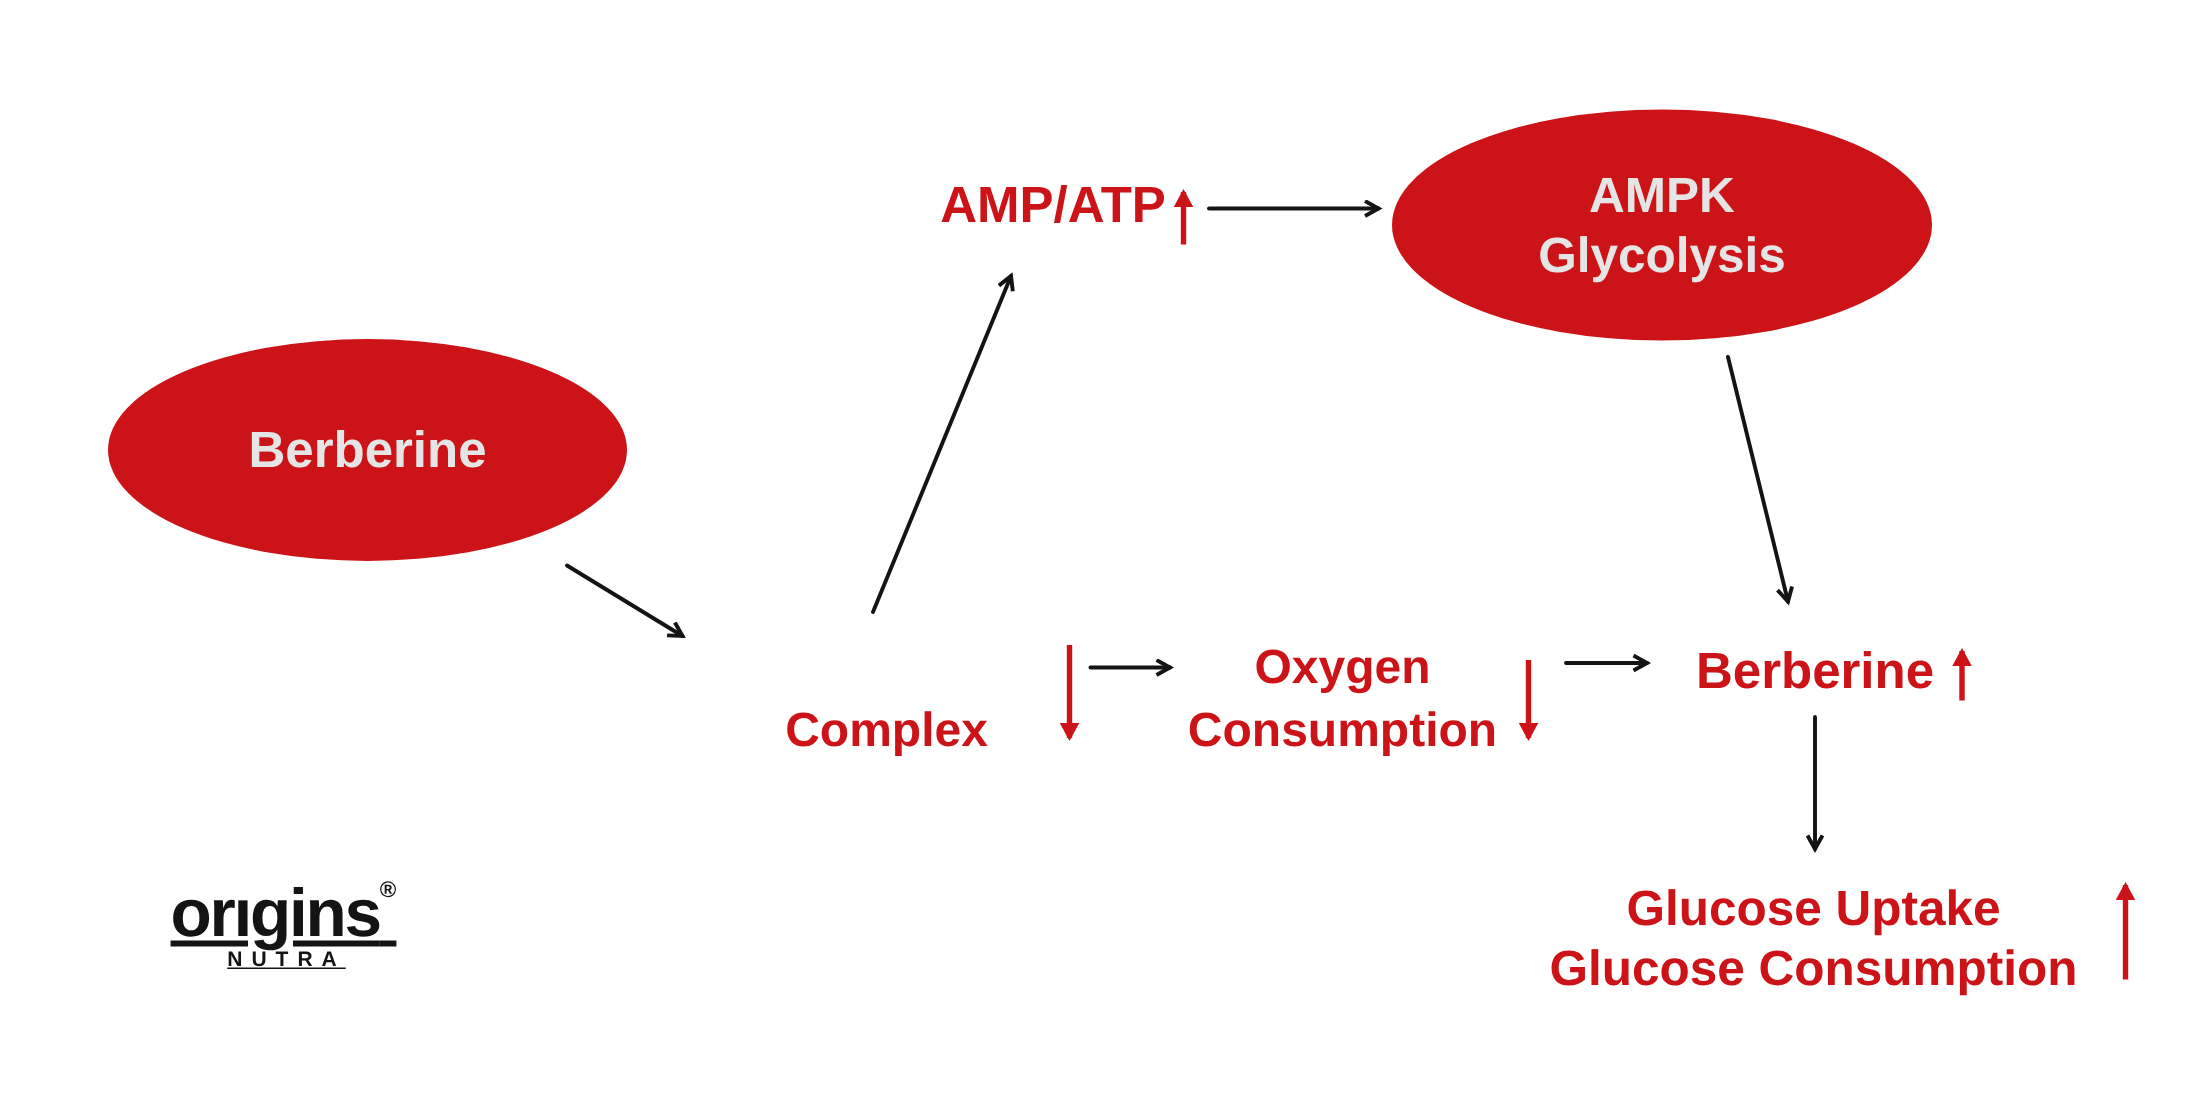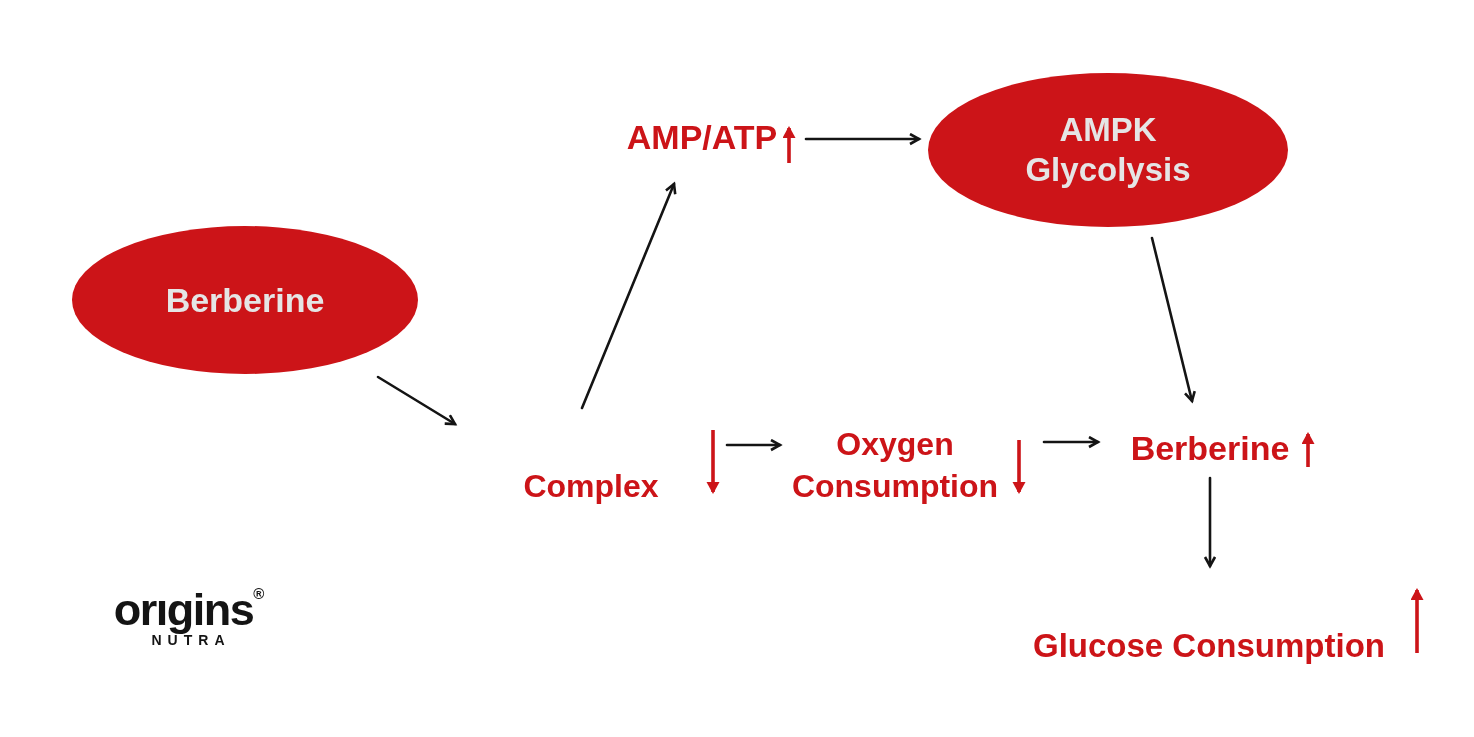--- a/index.html
+++ b/index.html
@@ -66,20 +66,21 @@
   .node-oxygen     { left: 895px;  top: 466px; }
   .node-glycolysis { left: 1210px; top: 448px; font-size: 34px; }
   .node-glucose    { left: 1209px; top: 626px; font-size: 33px; line-height: 1.22; }
 
   .logo {
     position: absolute;
     left: 104px; top: 586px;
     color: var(--ink);
     text-align: center;
     width: 170px;
+    text-decoration: underline;
   }
   .logo-word {
     font-size: 45px;
     font-weight: bold;
     letter-spacing: -1.5px;
     line-height: 1;
     white-space: nowrap;
   }
   .logo-reg {
     font-size: 15px;
@@ -148,21 +149,21 @@
   <div class="node-text node-oxygen">
     <span>Oxygen</span><br>
     <span>Consumption</span>
   </div>
 
   <div class="node-text node-glycolysis">
     <span>Berberine</span>
   </div>
 
   <div class="node-text node-glucose">
-    <br>
+    <span>Glucose Uptake</span><br>
     <span>Glucose Consumption</span>
   </div>
 
   <div class="logo">
     <div class="logo-word">
       <span>orıgins</span><span class="logo-reg">®</span>
     </div>
     <div class="logo-sub">NUTRA</div>
   </div>
 

